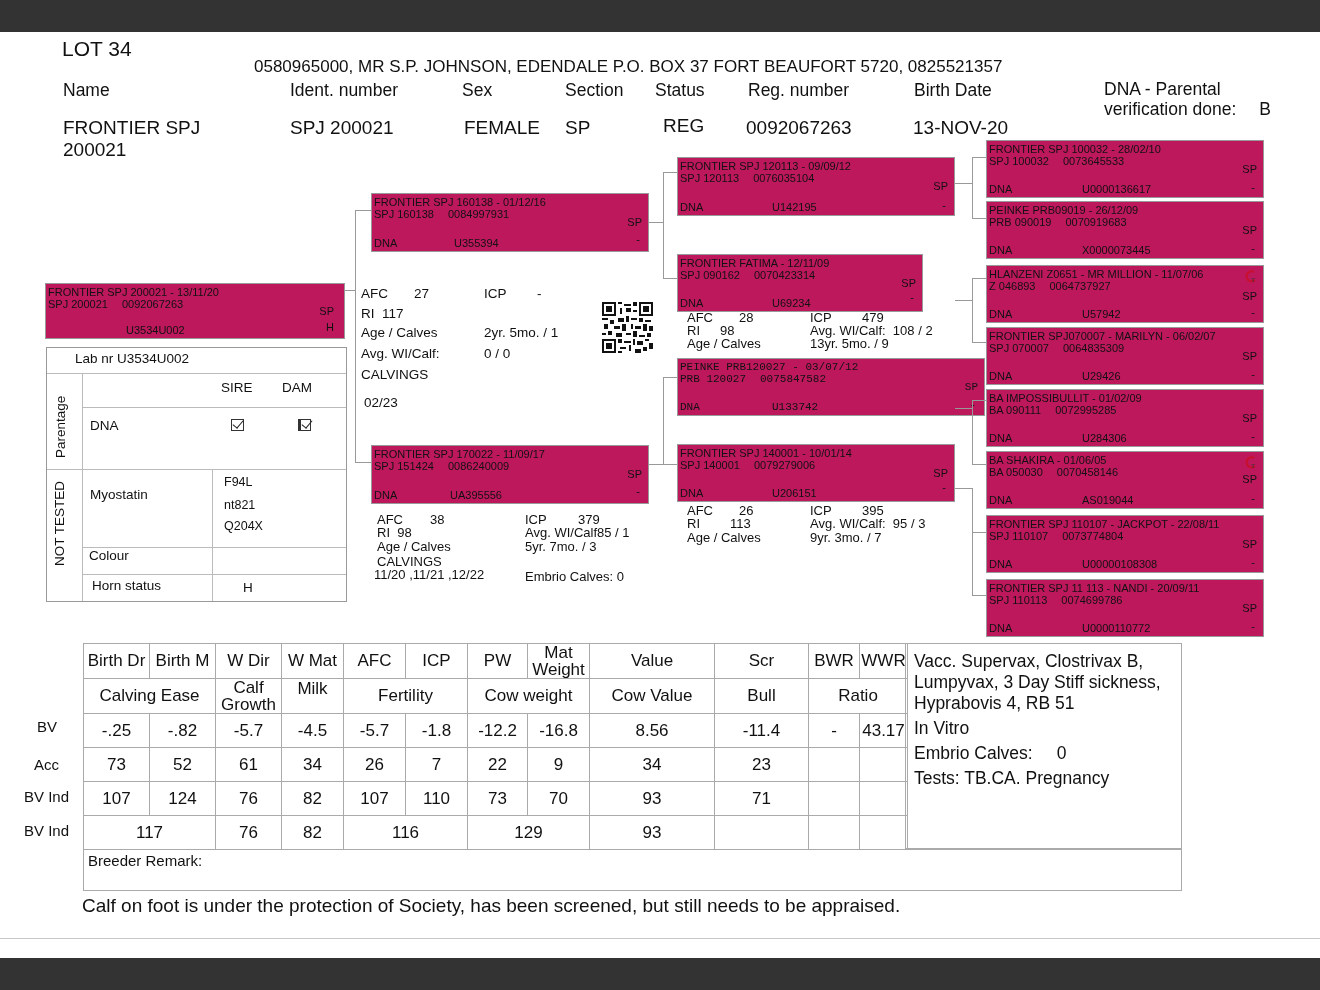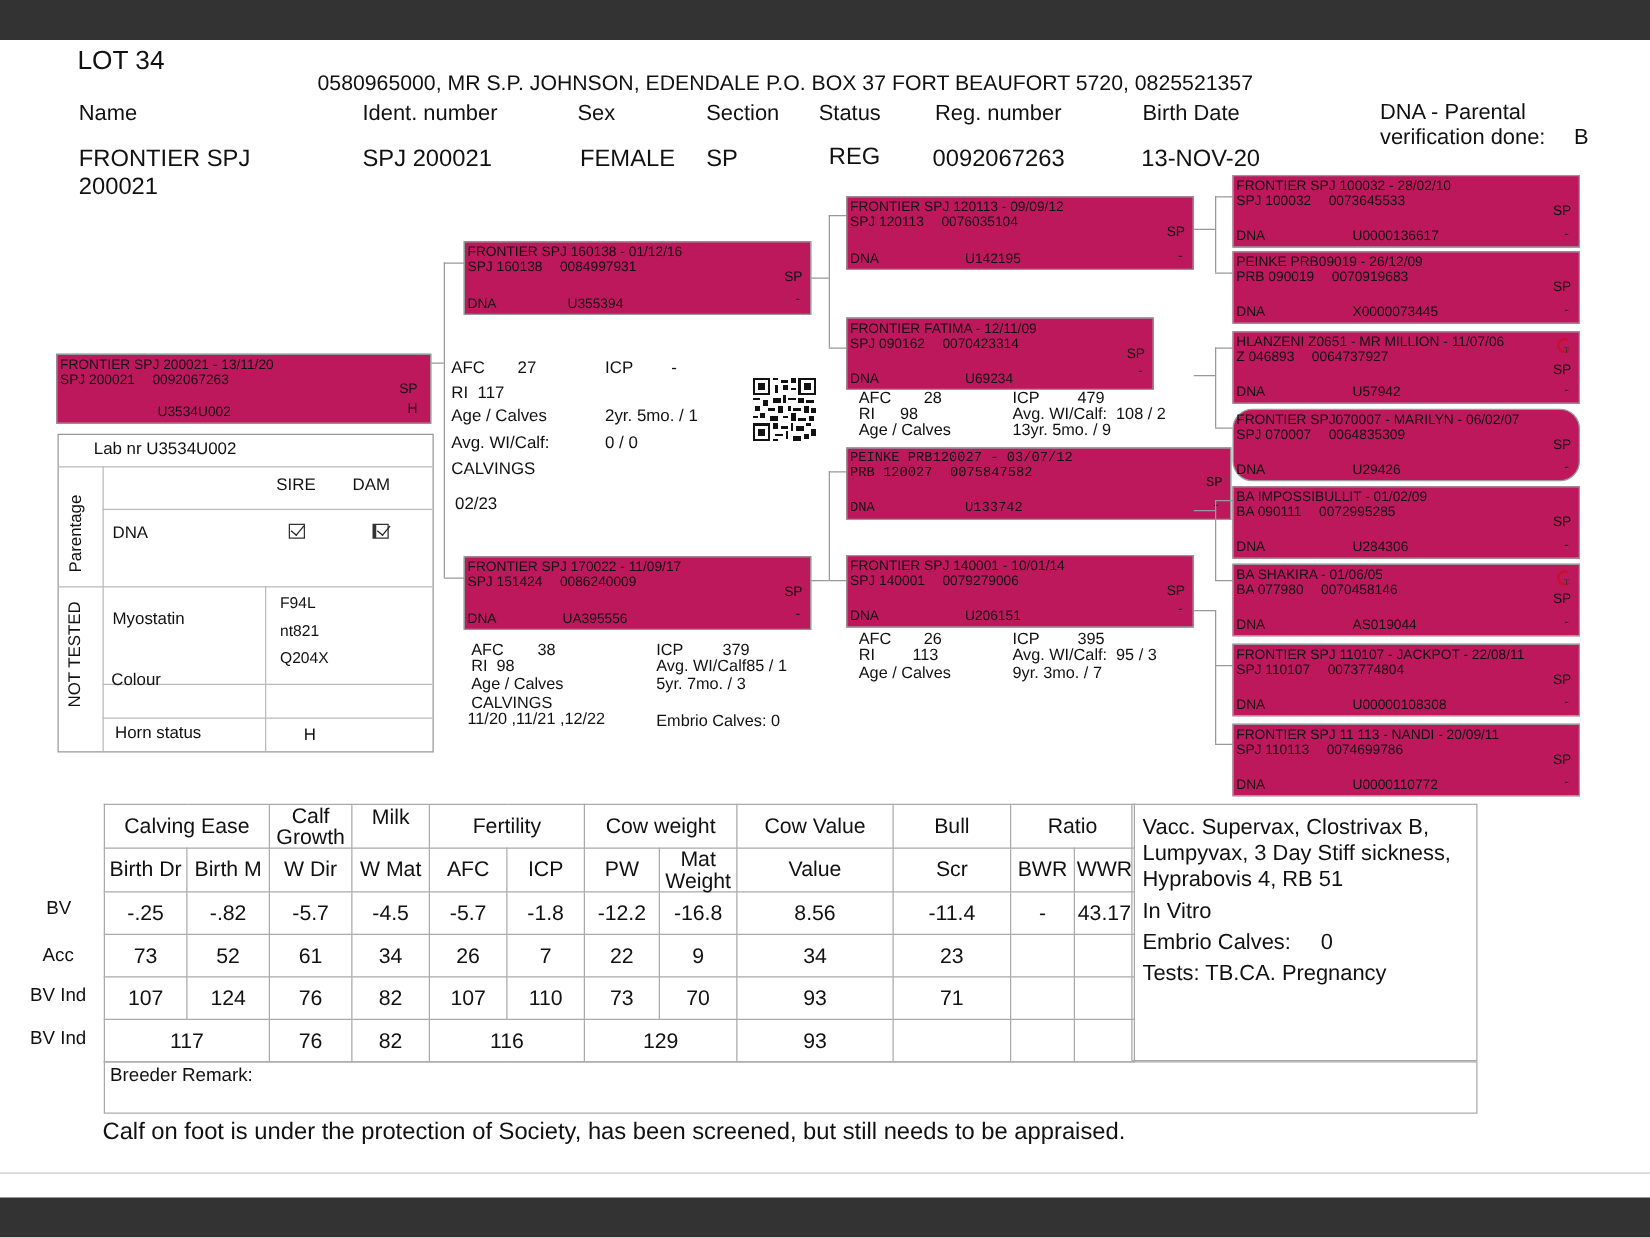--- a/index.html
+++ b/index.html
@@ -287,39 +287,39 @@
   <span class="l2"><span>Z  046893</span><span class="reg">0064737927</span></span>
   <svg class="gt" viewBox="0 0 14 14">
       <path d="M10 2 A5 5 0 1 0 11 10" fill="none" stroke="#c8102e" stroke-width="2.2"></path>
       <text x="7" y="12" font-size="7" font-family="Liberation Serif, serif" fill="#333">T</text>
     </svg>
   <span class="sp" style="top:24px">SP</span>
   <span class="dna">DNA</span>
   <span class="dnacode" style="left:95px">U57942</span>
   <span class="dash">-</span>
 </div>
-<div class="pbox" style="left:986px; top:327px; width:278px; height:58px;border-radius:16px;">
+<div class="pbox" style="left:986px; top:327px; width:278px; height:58px;">
   <span class="l1">FRONTIER SPJ070007 - MARILYN - 06/02/07</span>
   <span class="l2"><span>SPJ 070007</span><span class="reg">0064835309</span></span>
   <span class="sp">SP</span>
   <span class="dna">DNA</span>
   <span class="dnacode" style="left:95px">U29426</span>
   <span class="dash">-</span>
 </div>
 <div class="pbox" style="left:986px; top:389px; width:278px; height:58px;">
   <span class="l1">BA IMPOSSIBULLIT - 01/02/09</span>
   <span class="l2"><span>BA  090111</span><span class="reg">0072995285</span></span>
   <span class="sp">SP</span>
   <span class="dna">DNA</span>
   <span class="dnacode" style="left:95px">U284306</span>
   <span class="dash">-</span>
 </div>
 <div class="pbox" style="left:986px; top:451px; width:278px; height:58px;">
   <span class="l1">BA SHAKIRA - 01/06/05</span>
-  <span class="l2"><span>BA  077980</span><span class="reg">0070458146</span></span>
+  <span class="l2"><span>BA  050030</span><span class="reg">0070458146</span></span>
   <svg class="gt" viewBox="0 0 14 14">
       <path d="M10 2 A5 5 0 1 0 11 10" fill="none" stroke="#c8102e" stroke-width="2.2"></path>
       <text x="7" y="12" font-size="7" font-family="Liberation Serif, serif" fill="#333">T</text>
     </svg>
   <span class="sp" style="top:21px">SP</span>
   <span class="dna">DNA</span>
   <span class="dnacode" style="left:95px">AS019044</span>
   <span class="dash">-</span>
 </div>
 <div class="pbox" style="left:986px; top:515px; width:278px; height:58px;">
@@ -351,21 +351,21 @@
   <div class="chk" style="left:251px; top:71px; border-left-width:3px;"></div>
   <div class="vert" style="left:6px; top:110px;">Parentage</div>
   <div class="row-line" style="left:0; top:121px; width:299px;"></div>
   <div class="vert" style="left:5px; top:218px;">NOT TESTED</div>
   <div class="col-line" style="left:165px; top:121px; height:132px;"></div>
   <div class="abs" style="left:43px; top:139px;">Myostatin</div>
   <div class="abs" style="left:177px; top:127px; font-size:12.5px;">F94L</div>
   <div class="abs" style="left:177px; top:150px; font-size:12.5px;">nt821</div>
   <div class="abs" style="left:177px; top:171px; font-size:12.5px;">Q204X</div>
   <div class="row-line" style="left:35px; top:199px; width:264px;"></div>
-  <div class="abs" style="left:42px; top:188px;">Colour</div>
+  <div class="abs" style="left:42px; top:200px;">Colour</div>
   <div class="abs" style="left:177px; top:200px;"></div>
   <div class="row-line" style="left:35px; top:226px; width:264px;"></div>
   <div class="abs" style="left:45px; top:230px;">Horn status</div>
   <div class="abs" style="left:196px; top:232px;">H</div>
 </div>
 
 <div class="rowlbl" style="left:37px; top:718px;">BV</div>
 <div class="rowlbl" style="left:34px; top:756px;">Acc</div>
 <div class="rowlbl" style="left:24px; top:788px;">BV Ind</div>
 <div class="rowlbl" style="left:24px; top:822px;">BV Ind</div>
@@ -380,42 +380,42 @@
       <col style="width:62px">
       <col style="width:60px">
       <col style="width:62px">
     <col style="width:125px">
       <col style="width:94px">
       <col style="width:51px">
       <col style="width:48px">
   </colgroup>
   <tbody>
       <tr>
-    <td colspan="2">Calving Ease</td>
-    <td style="line-height:17px">Calf Growth</td>
-    <td style="vertical-align:top">Milk</td>
-    <td colspan="2">Fertility</td>
-    <td colspan="2">Cow weight</td>
-    <td>Cow Value</td>
-    <td>Bull</td>
-    <td colspan="2">Ratio</td>
-  </tr>
-  <tr>
     <td>Birth Dr</td>
     <td>Birth M</td>
     <td>W Dir</td>
     <td>W Mat</td>
     <td>AFC</td>
     <td>ICP</td>
     <td>PW</td>
     <td style="line-height:17px">Mat Weight</td>
     <td>Value</td>
     <td>Scr</td>
     <td>BWR</td>
     <td>WWR</td>
+  </tr>
+  <tr>
+    <td colspan="2">Calving Ease</td>
+    <td style="line-height:17px">Calf Growth</td>
+    <td style="vertical-align:top">Milk</td>
+    <td colspan="2">Fertility</td>
+    <td colspan="2">Cow weight</td>
+    <td>Cow Value</td>
+    <td>Bull</td>
+    <td colspan="2">Ratio</td>
   </tr>
   <tr id="row-bv">
         <td>-.25</td>
         <td>-.82</td>
         <td>-5.7</td>
         <td>-4.5</td>
         <td>-5.7</td>
         <td>-1.8</td>
         <td>-12.2</td>
         <td>-16.8</td>

